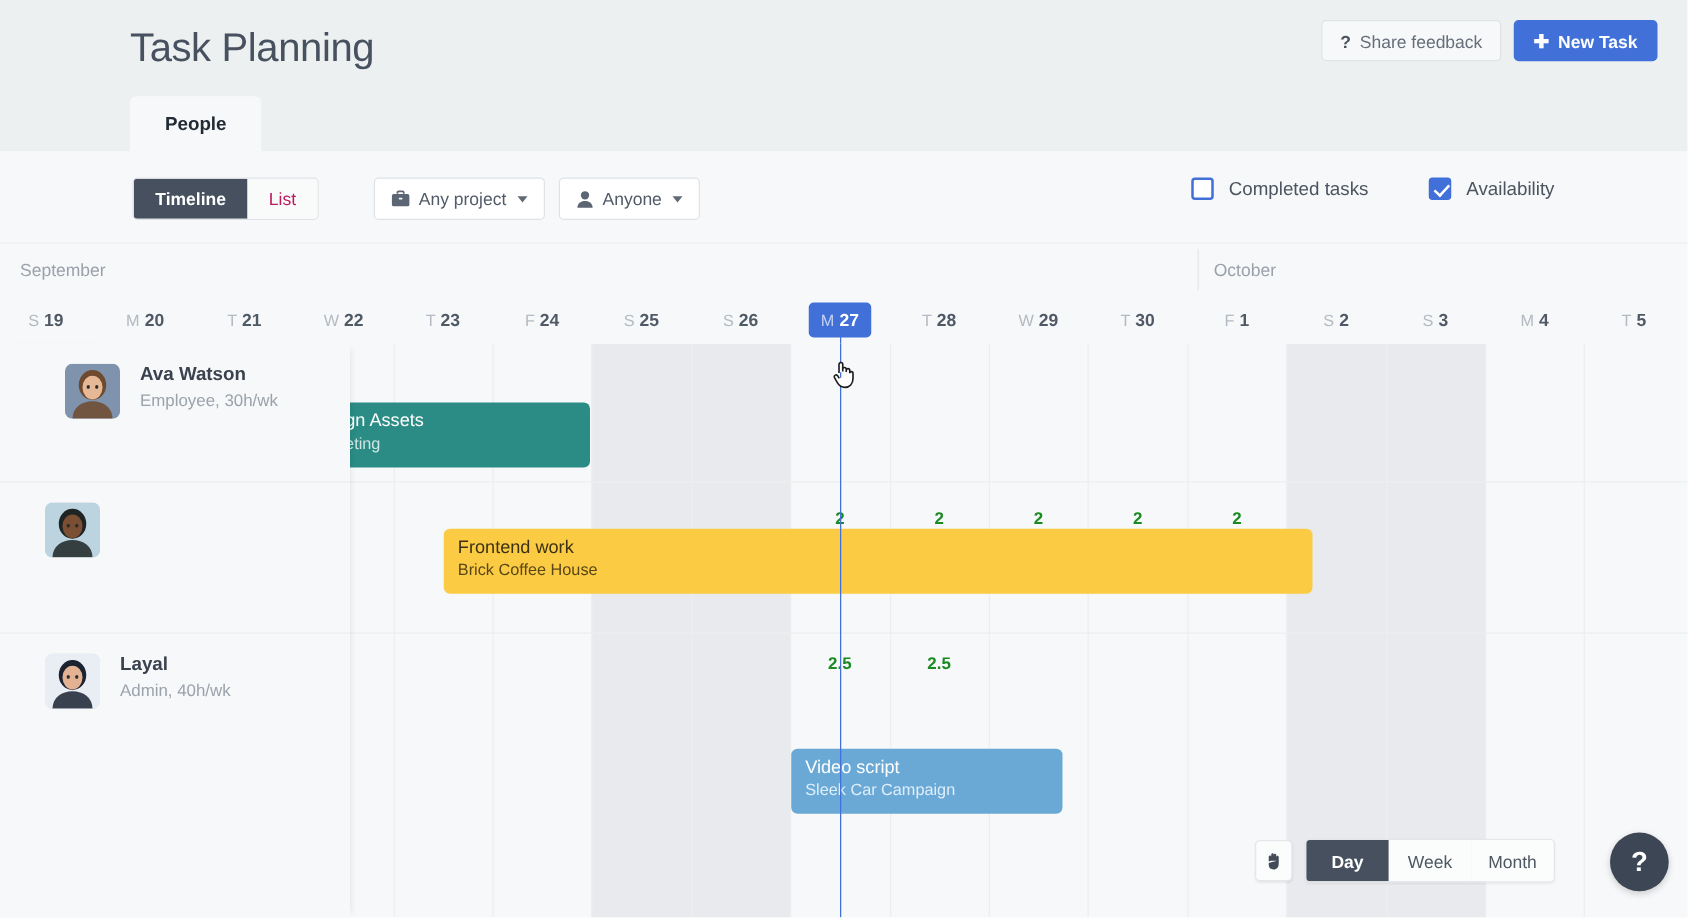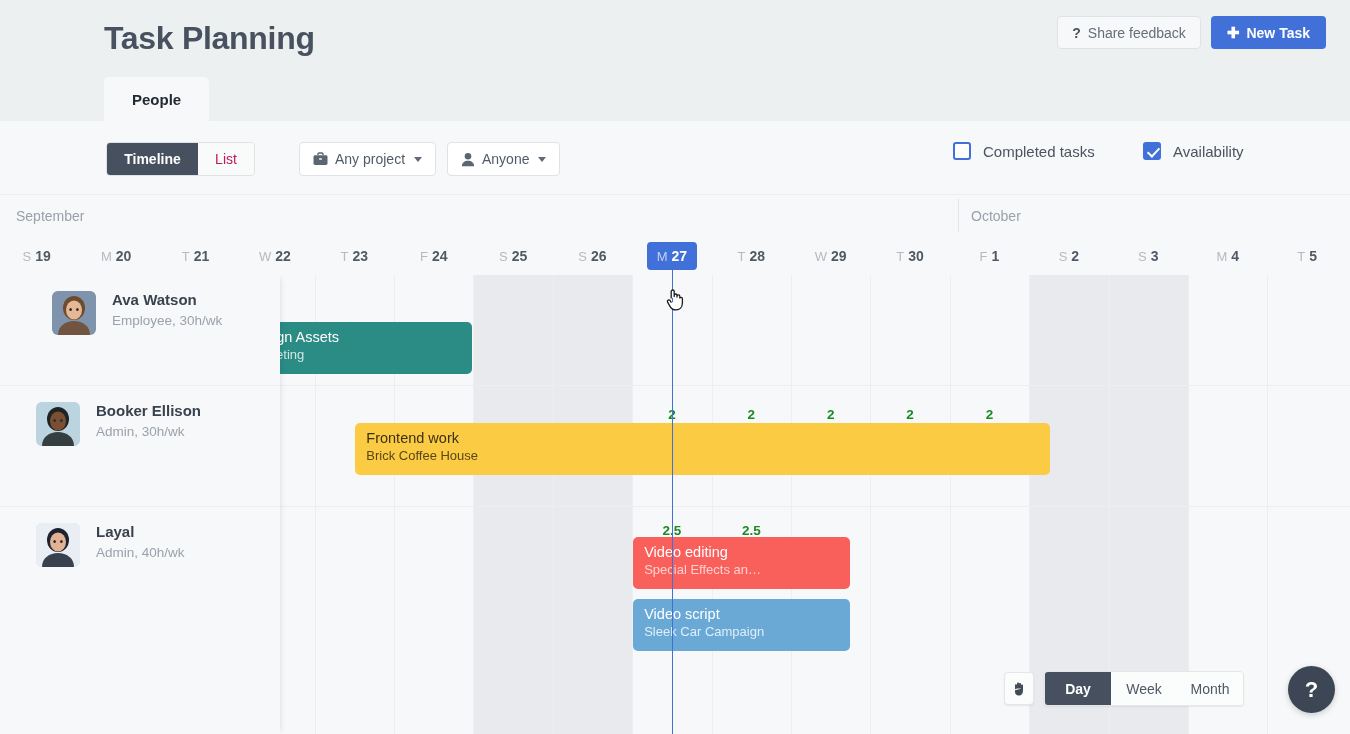--- a/index.html
+++ b/index.html
@@ -11,21 +11,21 @@
   }
   #app { position:relative; width:1350px; height:734px; background:#f4f6f7; }
 
   
   .header {
     position:absolute; left:0; top:0; width:1350px; height:121px;
     background:#ecf0f1;
   }
   .page-title {
     position:absolute; left:104px; top:20px;
-    font-size:32px; font-weight:bold; letter-spacing:-0.3px;
+    font-size:32px; font-weight:normal; letter-spacing:-0.3px;
     color:#48515f;
   }
   .hdr-actions { position:absolute; right:24px; top:16px; display:flex; gap:10px; align-items:center; }
   .btn-feedback {
     display:flex; align-items:center; gap:7px;
     height:33px; padding:0 14px;
     background:#f7f8f9; border:1px solid #dfe3e6; border-radius:4px;
     font-size:14px; color:#656e7a; cursor:pointer;
   }
   .btn-feedback .qm { font-weight:bold; font-size:14px; color:#4a535f; }
@@ -357,24 +357,20 @@
         </div>
         <div class="taskbar" style="left: 355.3px; width: 695.132px; top: 148px; height: 52px; background: rgb(251, 203, 68);">
           <div class="tb-title" style="color: rgb(60, 49, 20);">Frontend work</div>
           <div class="tb-sub" style="color: rgb(89, 71, 22);">Brick Coffee House</div>
         </div>
         <div class="avail" style="left: 632.2px; width: 79.4px; top: 132px; color: rgb(26, 138, 34);">2</div>
         <div class="avail" style="left: 711.6px; width: 79.4px; top: 132px; color: rgb(26, 138, 34);">2</div>
         <div class="avail" style="left: 791px; width: 79.4px; top: 132px; color: rgb(26, 138, 34);">2</div>
         <div class="avail" style="left: 870.4px; width: 79.4px; top: 132px; color: rgb(26, 138, 34);">2</div>
         <div class="avail" style="left: 949.8px; width: 79.4px; top: 132px; color: rgb(26, 138, 34);">2</div>
-        <div class="taskbar" style="left: 633.2px; width: 217.144px; top: 262px; height: 52px; background: rgb(249, 96, 92);">
-          <div class="tb-title" style="color: rgb(255, 255, 255);">Video editing</div>
-          <div class="tb-sub" style="color: rgb(255, 210, 208);">Special Effects an…</div>
-        </div>
         <div class="taskbar" style="left: 633.2px; width: 217.144px; top: 324px; height: 52px; background: rgb(106, 169, 214);">
           <div class="tb-title" style="color: rgb(255, 255, 255);">Video script</div>
           <div class="tb-sub" style="color: rgb(223, 238, 248);">Sleek Car Campaign</div>
         </div>
         <div class="avail" style="left: 632.2px; width: 79.4px; top: 248px; color: rgb(26, 138, 34);">2.5</div>
         <div class="avail" style="left: 711.6px; width: 79.4px; top: 248px; color: rgb(26, 138, 34);">2.5</div>
         <div class="todayline" style="left: 671.9px; background: rgb(65, 112, 216);"></div>
         <div class="leftpanel">
           <div class="person" style="top: 16px; padding-left: 52px;">
             <div class="avatar">
@@ -396,24 +392,20 @@
             <div class="avatar">
               <svg viewBox="0 0 44 44">
                 <rect width="44" height="44" fill="#bcd3e0"></rect>
                 <ellipse cx="22" cy="17" rx="11" ry="12" fill="#1d2423"></ellipse>
                 <ellipse cx="22" cy="19" rx="8" ry="9.5" fill="#7a4f33"></ellipse>
                 <path d="M6 44c0-9 7.5-14 16-14s16 5 16 14z" fill="#1d2423" opacity="0.85"></path>
                 <ellipse cx="18.6" cy="18.5" rx="1.3" ry="1.5" fill="#2b2b2b"></ellipse>
                 <ellipse cx="25.4" cy="18.5" rx="1.3" ry="1.5" fill="#2b2b2b"></ellipse>
               </svg>
             </div>
-            <div>
-              <div class="pname">Booker Ellison</div>
-              <div class="pmeta">Admin, 30h/wk</div>
-            </div>
           </div>
           <div class="person" style="top: 248px; padding-left: 36px;">
             <div class="avatar">
               <svg viewBox="0 0 44 44">
                 <rect width="44" height="44" fill="#e8eef4"></rect>
                 <ellipse cx="22" cy="17" rx="11" ry="12" fill="#1b2230"></ellipse>
                 <ellipse cx="22" cy="19" rx="8" ry="9.5" fill="#e3b293"></ellipse>
                 <path d="M6 44c0-9 7.5-14 16-14s16 5 16 14z" fill="#1b2230" opacity="0.85"></path>
                 <ellipse cx="18.6" cy="18.5" rx="1.3" ry="1.5" fill="#2b2b2b"></ellipse>
                 <ellipse cx="25.4" cy="18.5" rx="1.3" ry="1.5" fill="#2b2b2b"></ellipse>

